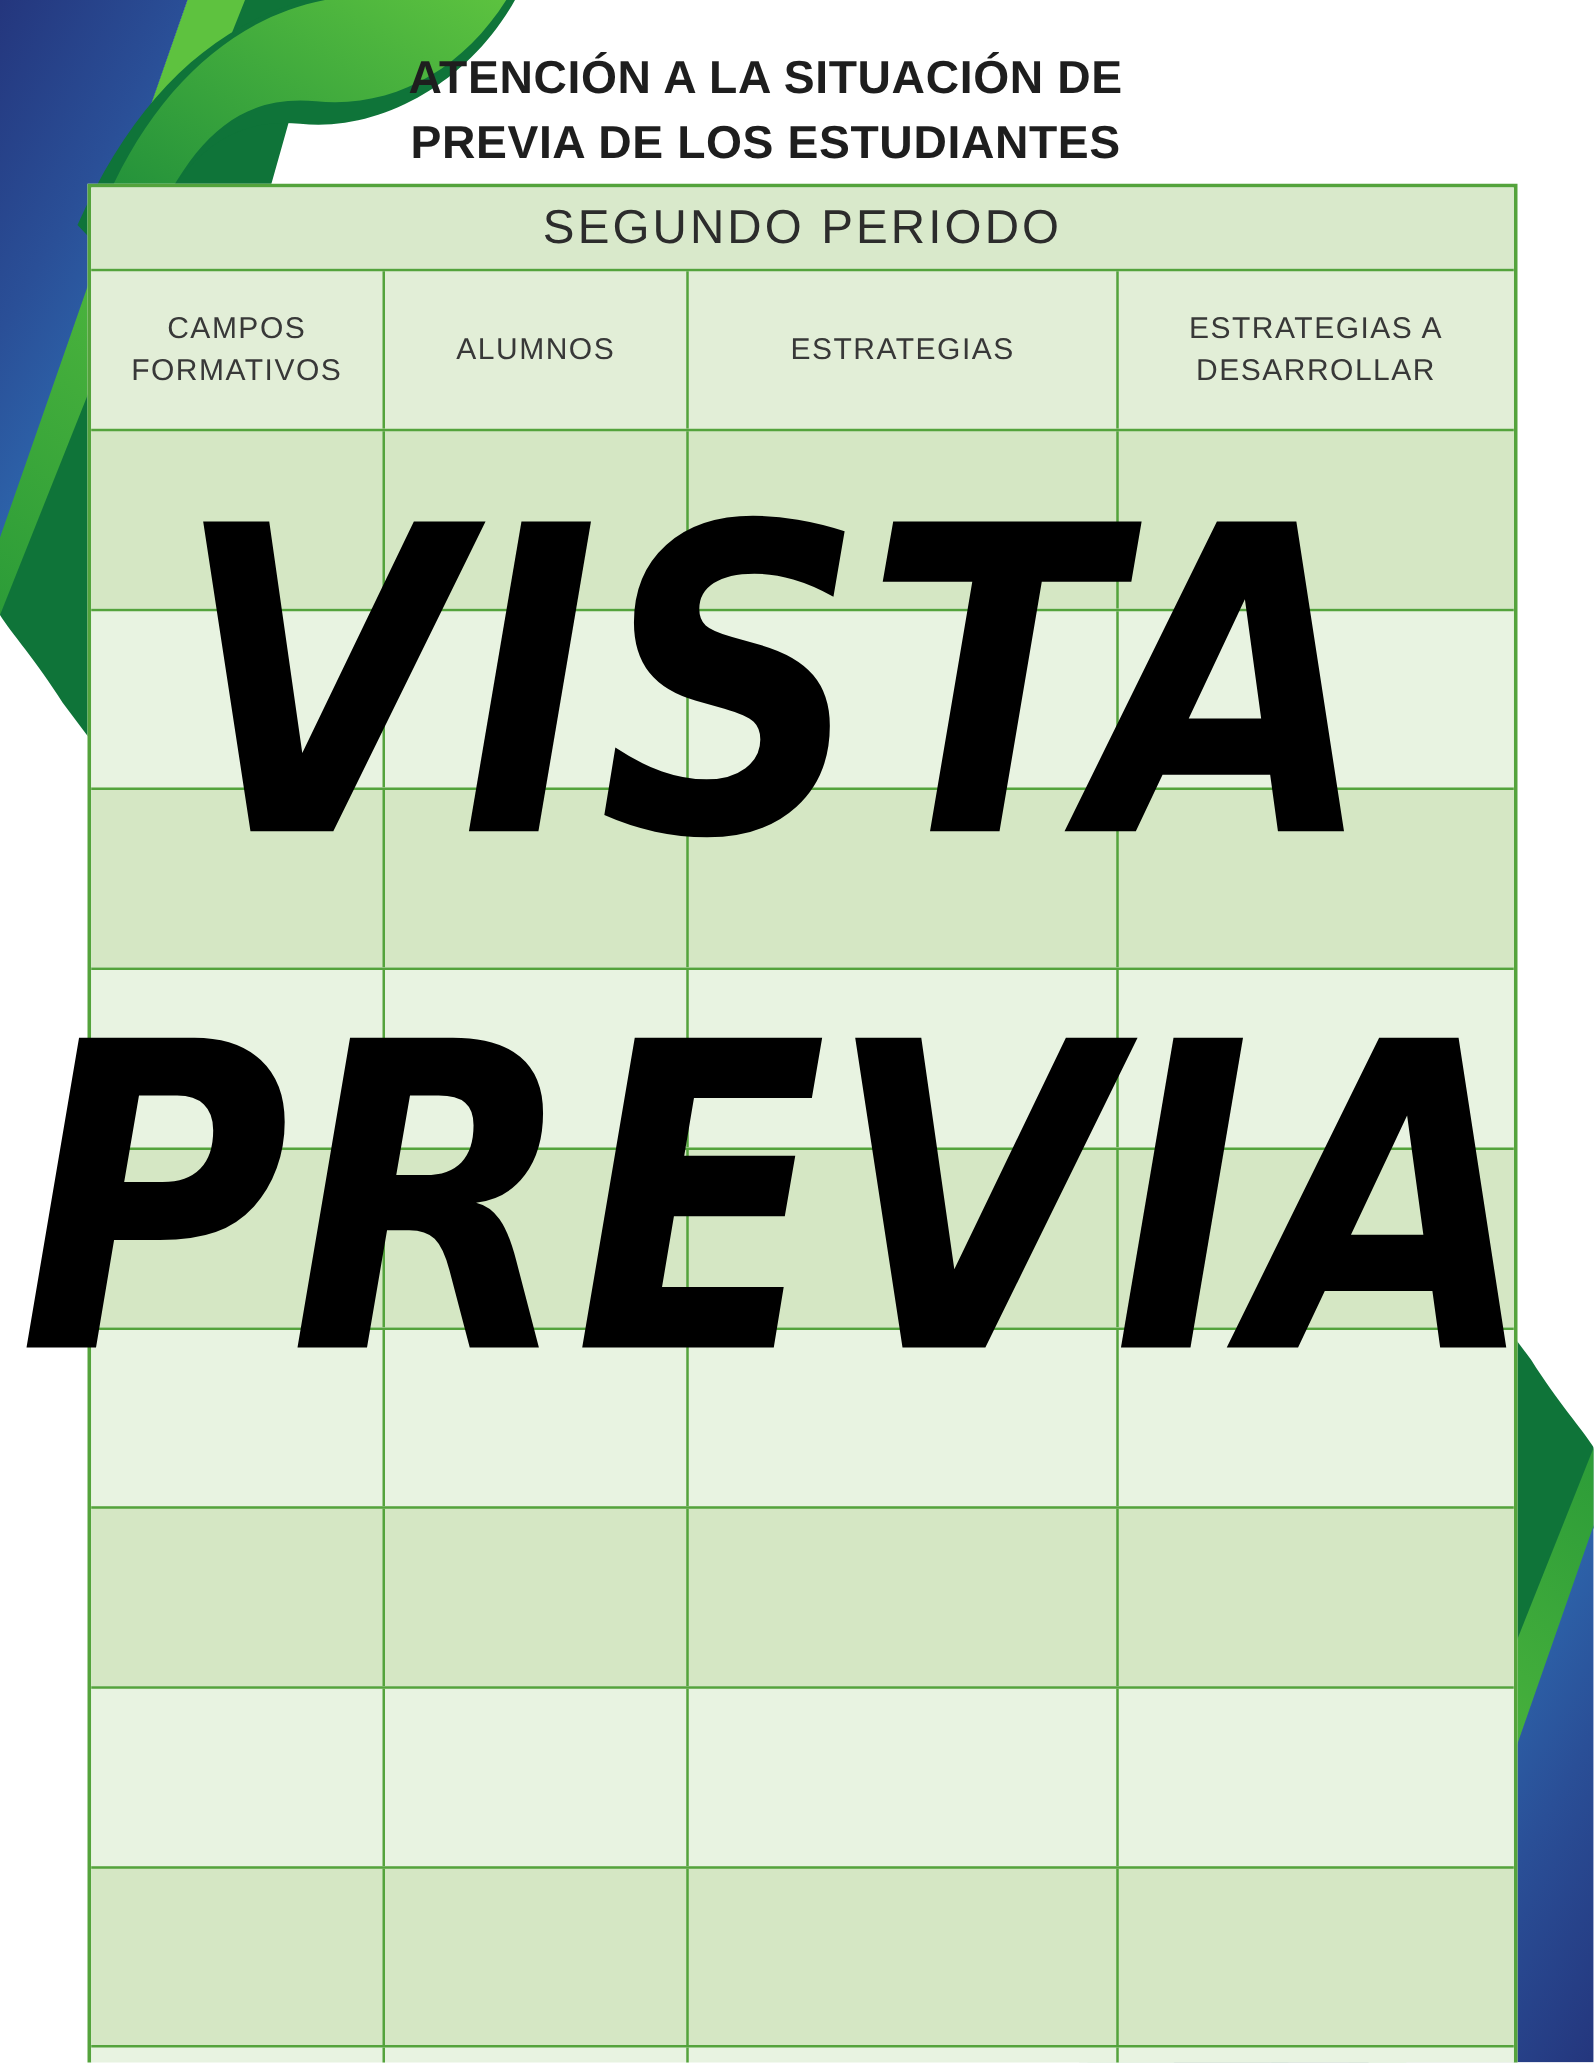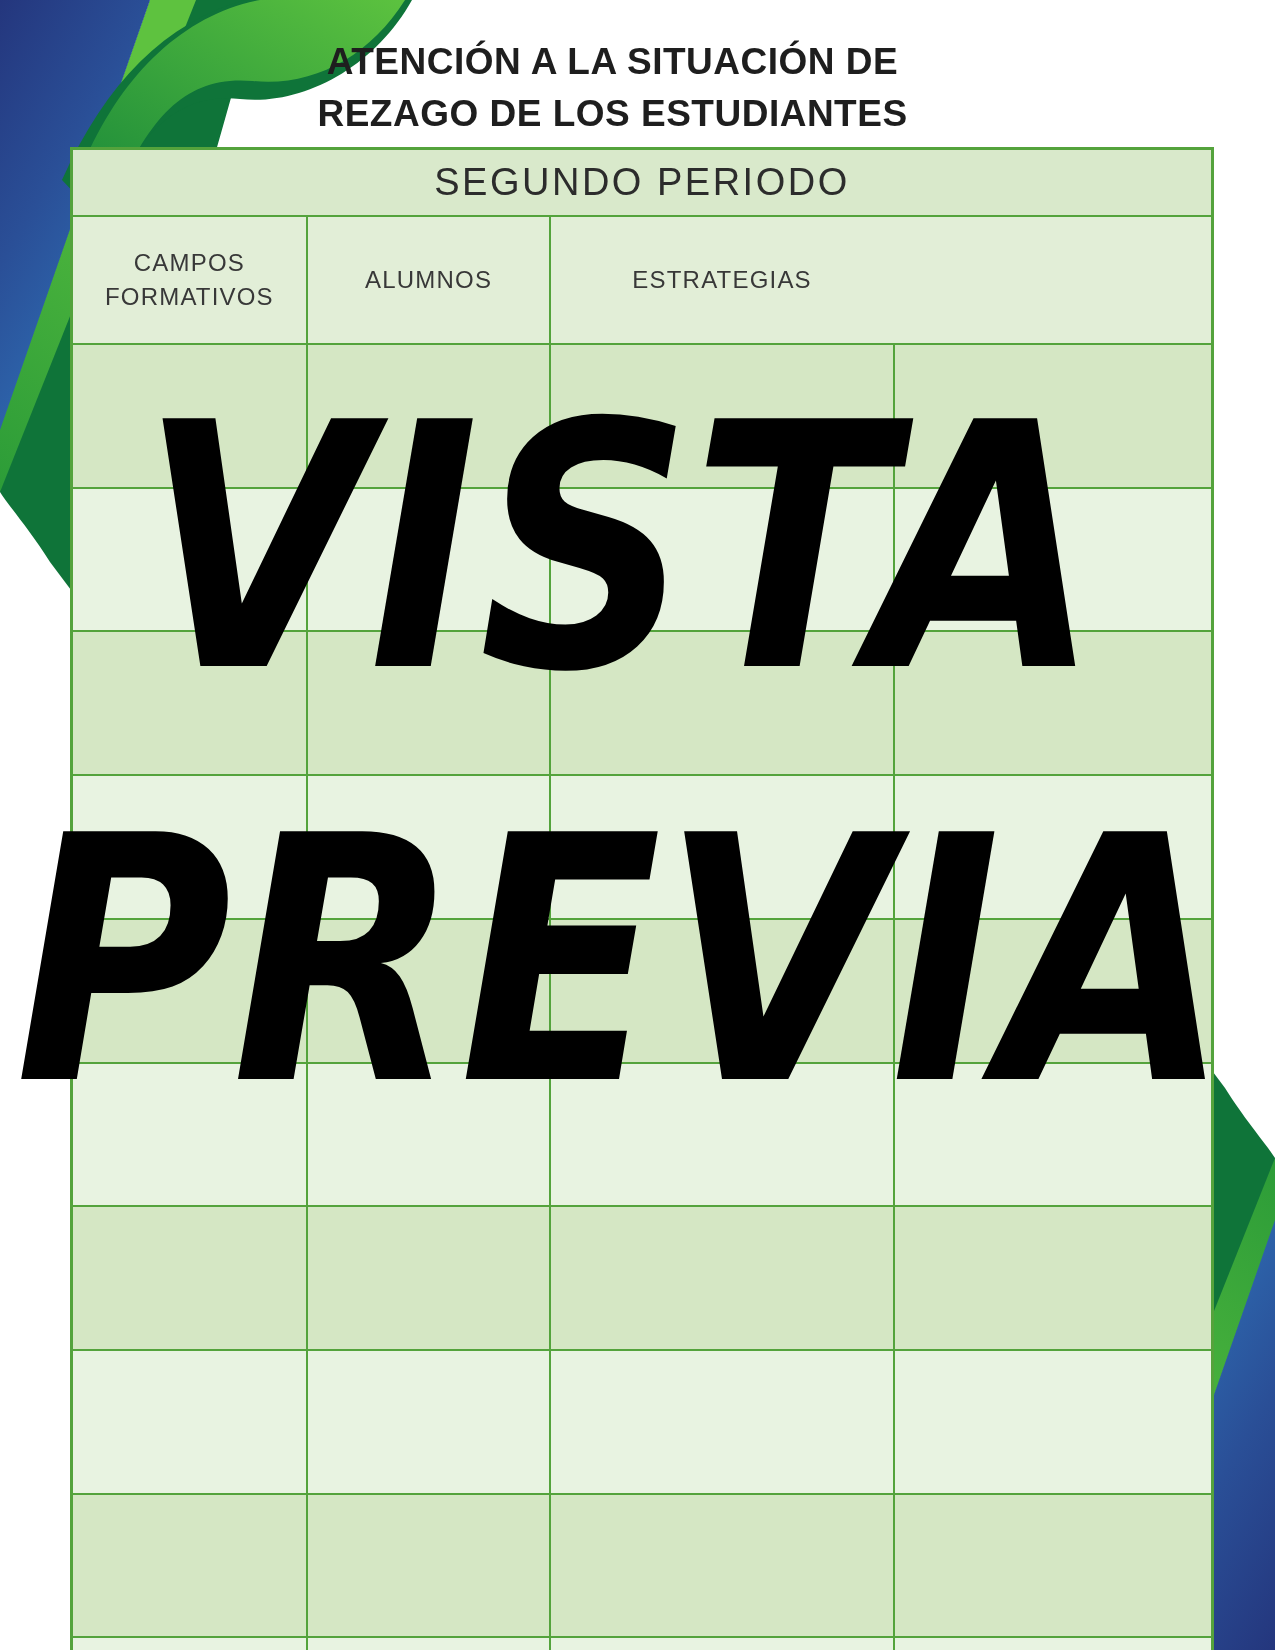--- a/index.html
+++ b/index.html
@@ -105,29 +105,30 @@
 
 <svg class="corner corner-tl" viewBox="0 0 700 640">
   <use href="#corner-shape"></use>
 </svg>
 <svg class="corner corner-br" viewBox="0 0 700 640">
   <use href="#corner-shape"></use>
 </svg>
 
 <div class="title-block">
   <div class="title-line">ATENCIÓN A LA SITUACIÓN DE</div>
-  <div class="title-line">REZAGO DE LOS ESTUDIANTES</div>
+  <div class="title-line">PREVIA DE LOS ESTUDIANTES</div>
 </div>
 
 <div class="sheet-table">
   <div class="period-header">SEGUNDO PERIODO</div>
   <div class="col-header-row grid-row">
     <div class="col-header-cell">CAMPOS FORMATIVOS</div>
     <div class="col-header-cell">ALUMNOS</div>
     <div class="col-header-cell">ESTRATEGIAS</div>
+    <div class="col-header-cell">ESTRATEGIAS A DESARROLLAR</div>
   </div>
 
   <div style="display:contents"><div class="body-row grid-row dark">
         <div></div>
         <div></div>
         <div></div>
         <div></div>
       </div><div class="body-row grid-row light">
         <div></div>
         <div></div>

